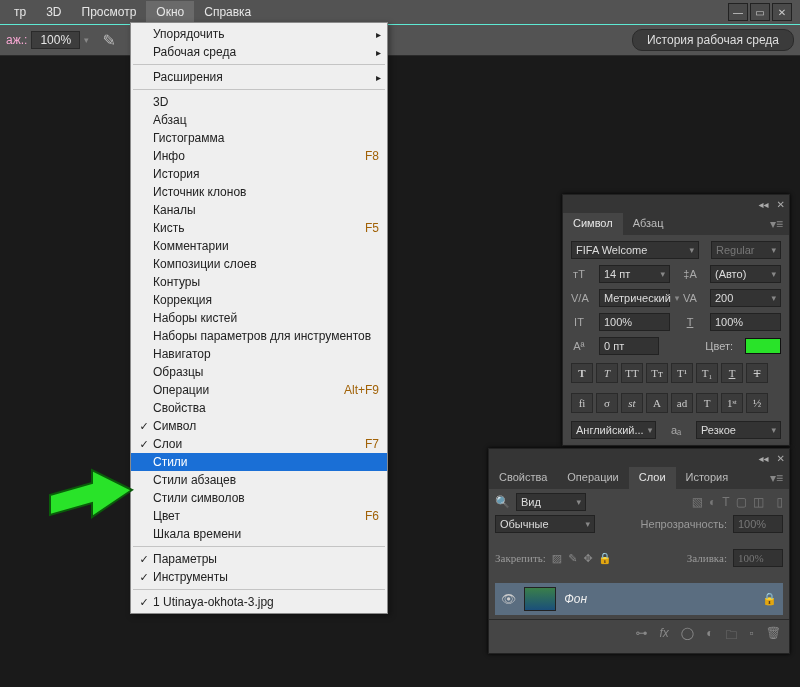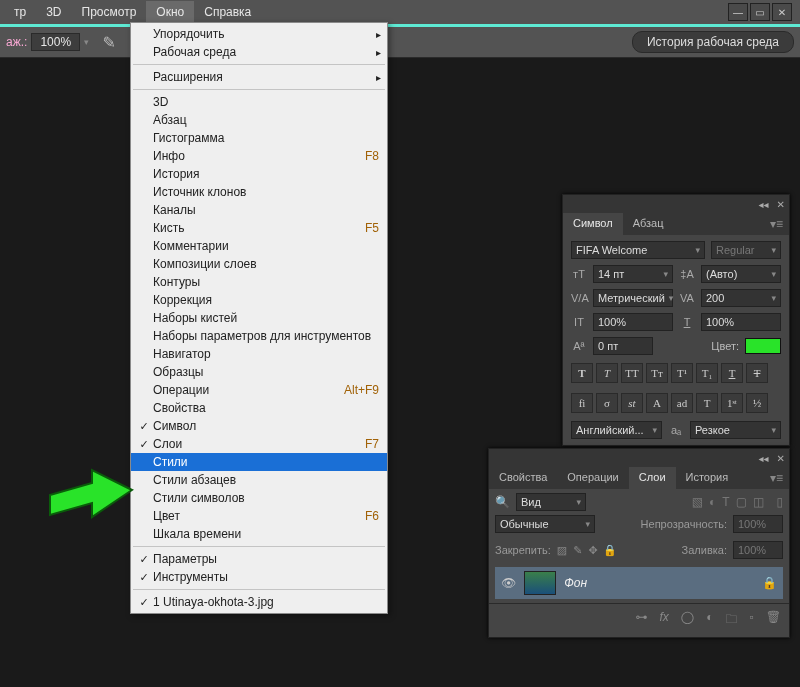--- a/index.html
+++ b/index.html
@@ -13,21 +13,21 @@
     color: #ddd;
     overflow: hidden;
     position: relative;
   }
   .menubar {
     background: #535353;
     height: 24px;
     display: flex;
     align-items: center;
     padding: 0 4px;
-    border-bottom: 3px solid #5eead4;
+    border-bottom: 1px solid #5eead4;
   }
   .menubar .mitem {
     padding: 4px 10px;
     color: #e6e6e6;
     cursor: default;
   }
   .menubar .mitem.active {
     background: #6a6a6a;
   }
   .topbar {
@@ -157,21 +157,21 @@
   .tab.active {
     background: #454545;
     color: #e6e6e6;
   }
   .char-panel {
     top: 194px;
     right: 10px;
     width: 226px;
   }
   .char-body { padding: 6px 8px; display: flex; flex-direction: column; gap: 6px; }
-  .crow { display: flex; align-items: center; gap: 6px; }
+  .crow { display: flex; align-items: center; gap: 12px; }
   .sel {
     background: #333;
     border: 1px solid #222;
     color: #ddd;
     padding: 2px 4px;
     font-size: 11px;
     display: flex;
     align-items: center;
     justify-content: space-between;
     min-width: 0;
@@ -220,21 +220,22 @@
   }
   .layers-body { padding: 4px 6px; }
   .lrow { display: flex; align-items: center; gap: 6px; margin-bottom: 4px; }
   .lbl2 { color: #9a9a9a; font-size: 11px; }
   .lock-row {
     display: flex;
     align-items: center;
     gap: 6px;
     font-size: 11px;
     color: #9a9a9a;
-    margin: 8px 0;
+    margin: 16px 0;
+    font-family: Liberation Serif, serif;
   }
   .lock-row .ic { color: #888; }
   .layer-item {
     display: flex;
     align-items: center;
     background: #5a6d80;
     padding: 4px 6px;
     gap: 8px;
   }
   .eye { color: #ccc; }

